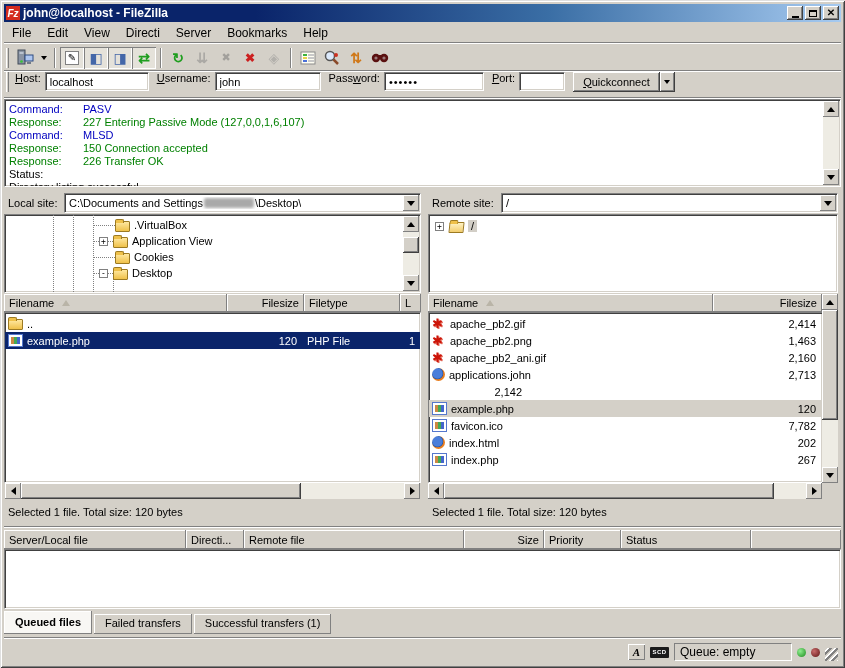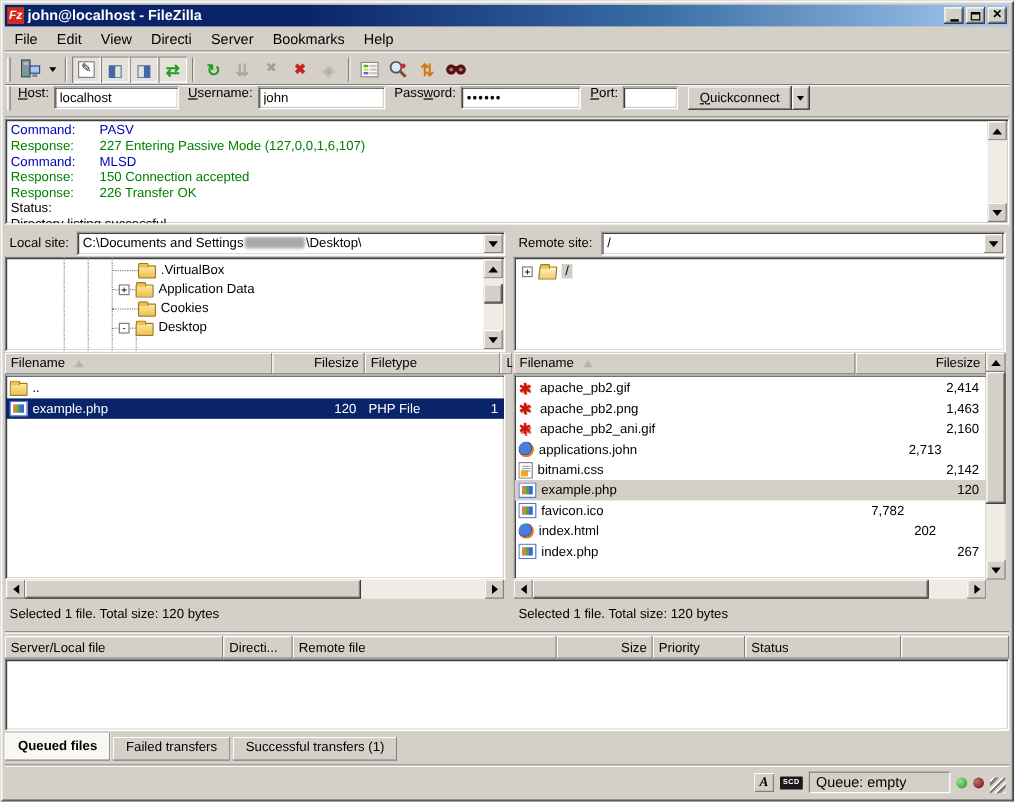--- a/index.html
+++ b/index.html
@@ -310,21 +310,21 @@
     <div class="trow" style="left:88px;top:2px">
       <span class="conn" style="width:22px"></span>
         <span class="icn i-folder"></span>
         <span class="tlabel">.VirtualBox</span>
     </div>
     <div class="trow" style="left:88px;top:18px">
       <span class="conn" style="width:6px"></span>
         <span class="exp">+</span>
         <span class="conn" style="width:5px"></span>
         <span class="icn i-folder"></span>
-        <span class="tlabel">Application Data</span>
+        <span class="tlabel">Application View</span>
     </div>
     <div class="trow" style="left:88px;top:34px">
       <span class="conn" style="width:22px"></span>
         <span class="icn i-folder"></span>
         <span class="tlabel">Cookies</span>
     </div>
     <div class="trow" style="left:88px;top:50px">
       <span class="conn" style="width:6px"></span>
         <span class="exp">-</span>
         <span class="conn" style="width:5px"></span>
@@ -353,21 +353,21 @@
 
   <div>
     <div class="lhead" style="left:4px;top:294px;width:417px">
       <span class="hcol" style="width:223px">
           <span>Filename</span>
           <span class="sortup"></span>
         </span>
       <span class="hcol right" style="width:77px">
           <span>Filesize</span>
         </span>
-      <span class="hcol" style="width:113px">
+      <span class="hcol" style="width:96px">
           <span>Filetype</span>
         </span>
       <span class="hcol" style="flex:1">
           <span>L</span>
         </span>
     </div>
     <div class="lbody sunken-w" style="left:4px;top:312px;width:417px;height:171px;padding-top:2px">
       <div class="lrow">
         <span class="nm" style="width:220px">
             <span class="icn i-folder"></span>
@@ -426,49 +426,45 @@
             <span class="icn i-broken"></span>
             <span>apache_pb2_ani.gif</span>
           </span>
           <span style="width:96px;text-align:right;padding-right:6px">2,160</span>
         </div>
       <div class="lrow">
           <span class="nm" style="flex:1">
             <span class="icn i-ff"></span>
             <span>applications.john</span>
           </span>
-          <span style="width:96px;text-align:center;padding-right:6px">2,713</span>
-        </div>
-      <div class="lrow">
-          <span class="nm" style="flex:1">
-            <span class="icn i-css"></span>
-            <span>bitnami.css</span>
-          </span>
+          <span style="width:96px;text-align:right;padding-right:6px">2,713</span>
+        </div>
+      <div class="lrow">
           <span style="width:96px;text-align:right;padding-right:6px">2,142</span>
         </div>
       <div class="lrow sel-inactive">
           <span class="nm" style="flex:1">
             <span class="icn i-media"></span>
             <span>example.php</span>
           </span>
           <span style="width:96px;text-align:right;padding-right:6px">120</span>
         </div>
       <div class="lrow">
           <span class="nm" style="flex:1">
             <span class="icn i-media"></span>
             <span>favicon.ico</span>
           </span>
-          <span style="width:96px;text-align:left;padding-right:6px">7,782</span>
+          <span style="width:96px;text-align:right;padding-right:6px">7,782</span>
         </div>
       <div class="lrow">
           <span class="nm" style="flex:1">
             <span class="icn i-ff"></span>
             <span>index.html</span>
           </span>
-          <span style="width:96px;text-align:center;padding-right:6px">202</span>
+          <span style="width:96px;text-align:right;padding-right:6px">202</span>
         </div>
       <div class="lrow">
           <span class="nm" style="flex:1">
             <span class="icn i-media"></span>
             <span>index.php</span>
           </span>
           <span style="width:96px;text-align:right;padding-right:6px">267</span>
         </div>
     </div>
     <div class="sb-track" style="left:822px;top:294px;width:16px;height:189px">

